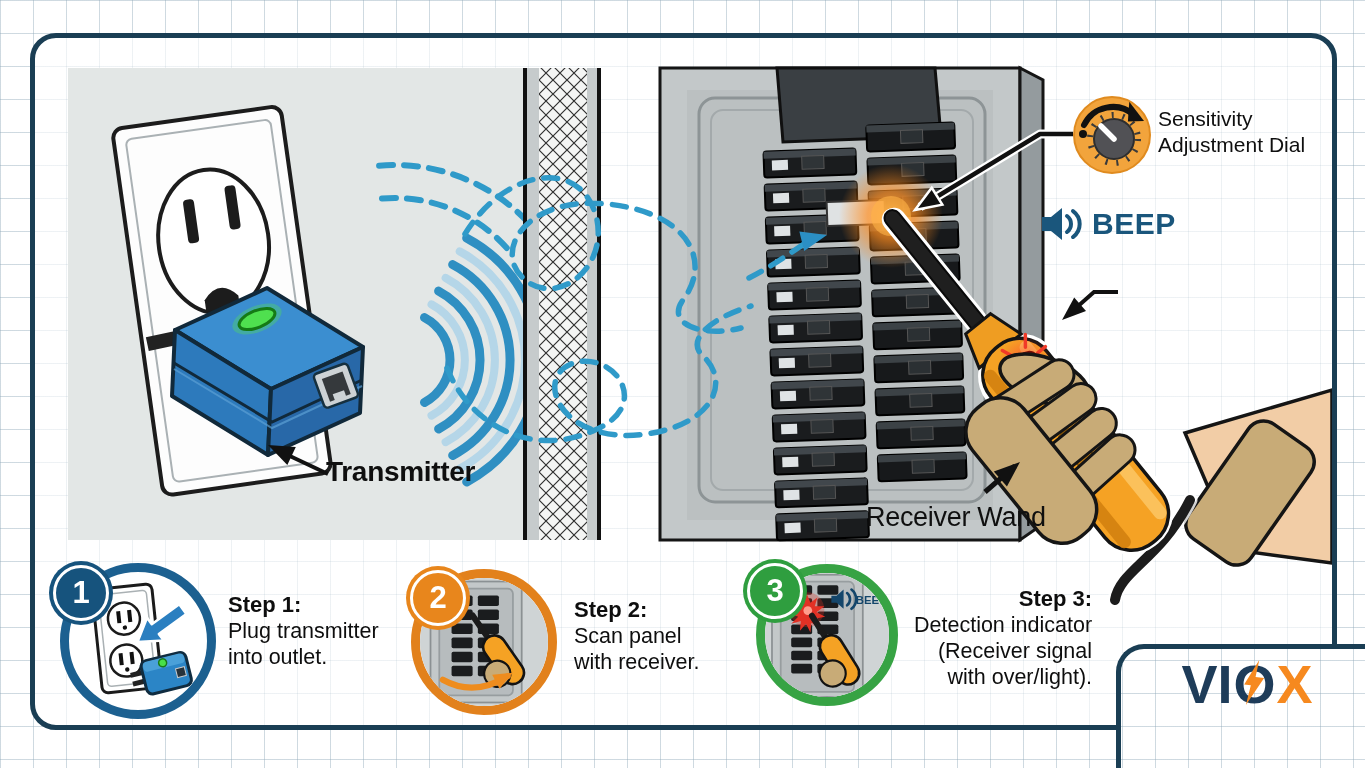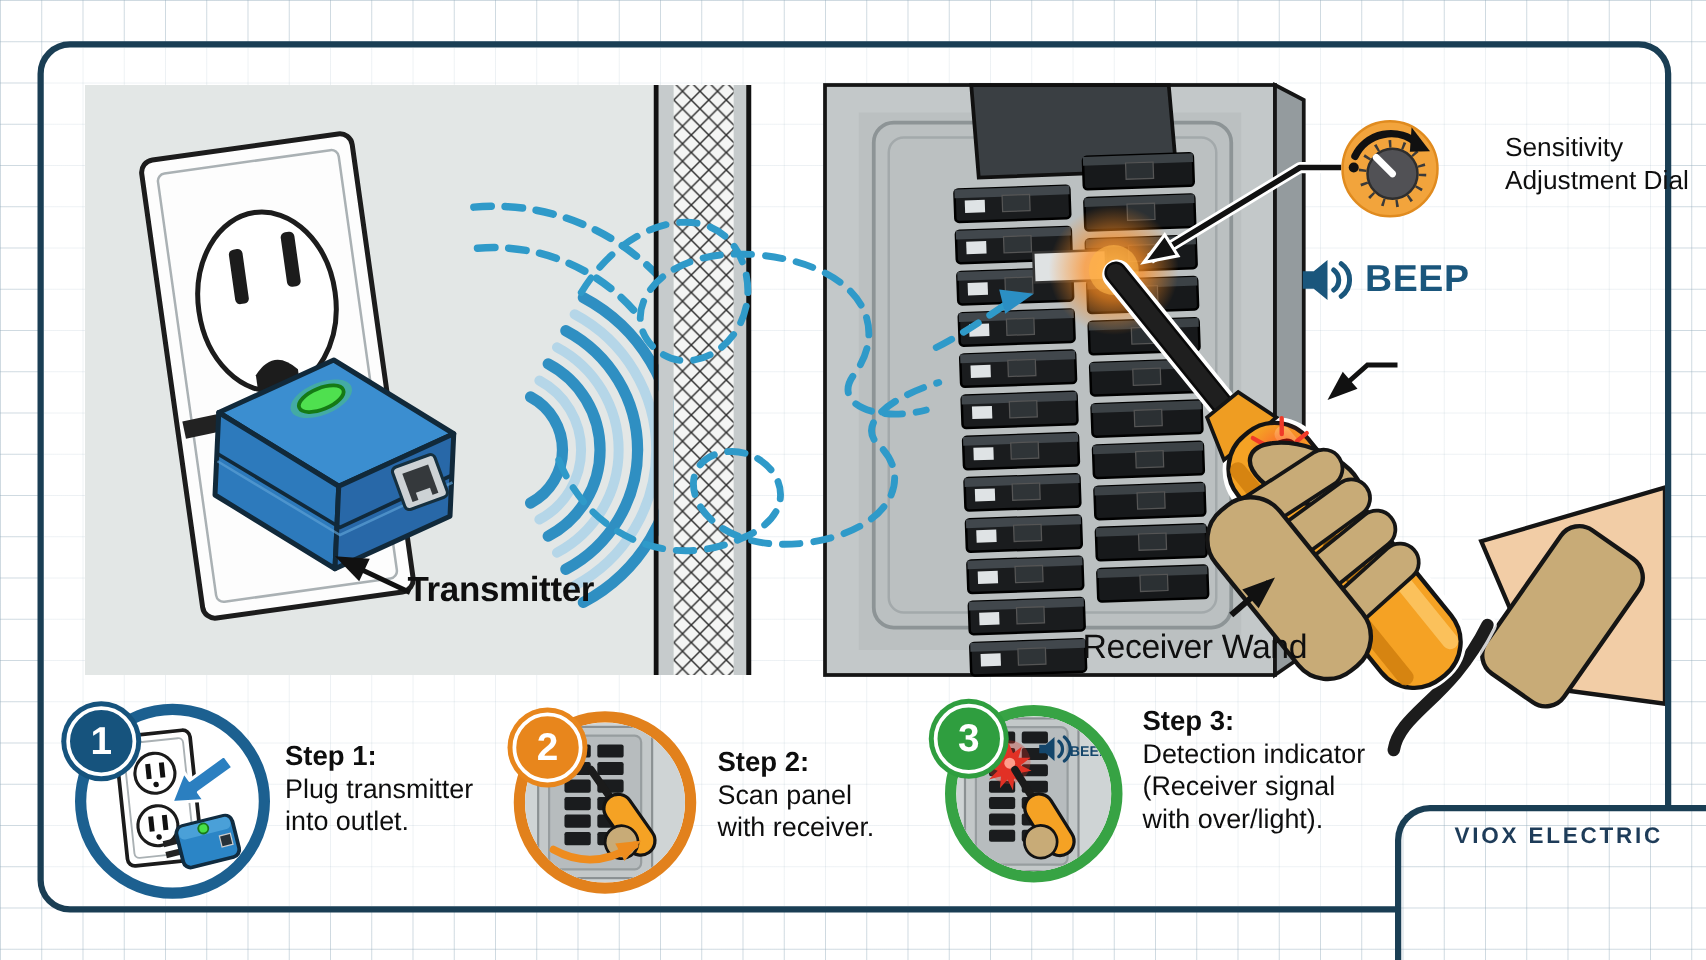--- a/index.html
+++ b/index.html
@@ -22,21 +22,21 @@
     content:"";position:absolute;inset:0;border-radius:inherit;pointer-events:none;
     background-image:
       linear-gradient(to right, rgba(148,172,188,.16) 1px, transparent 1px),
       linear-gradient(to bottom, rgba(148,172,188,.16) 1px, transparent 1px);
     background-size:33px 33px;background-attachment:fixed;
   }
   .layer{position:absolute;inset:0;z-index:2;}
   .scene{position:absolute;left:35px;top:38px;width:1297px;height:582px;}
 
   .lbl{position:absolute;color:#0f0f0f;}
-  .lbl-sensitivity{left:1158px;top:106px;font-size:21px;line-height:26px;margin-left:46px;}
+  .lbl-sensitivity{left:1158px;top:106px;font-size:21px;line-height:26px;}
   .lbl-signal{left:1120px;top:279px;font-size:20.5px;line-height:24px;}
   .lbl-transmitter{left:326px;top:456px;font-size:28px;font-weight:bold;letter-spacing:-.3px;}
   .lbl-receiver{left:866px;top:502px;font-size:27px;font-weight:normal;letter-spacing:-.3px;}
   .beep-row{position:absolute;left:1042px;top:206px;display:flex;align-items:center;gap:10px;}
   .beep-row .beep-txt{font-size:30px;font-weight:800;color:#1a567c;letter-spacing:.5px;}
 
   .chevron{position:absolute;background:linear-gradient(115deg,#c7cccе,#c9ced0 0%,#eef1f1 55%,#f8fafa 100%);
     clip-path:polygon(0 0,55% 0,100% 50%,55% 100%,0 100%,42% 50%);}
   .chev1{left:333px;top:576px;width:86px;height:152px;}
   .chev2{left:676px;top:580px;width:78px;height:146px;}
@@ -49,21 +49,21 @@
 
   .badge{position:absolute;width:50px;height:50px;border-radius:50%;border:3px solid #fff;
     color:#fff;font-size:31px;font-weight:900;display:flex;align-items:center;justify-content:center;z-index:3;}
   .b1{left:53px;top:565px;background:#16537d;box-shadow:0 0 0 4px #16537d;}
   .b2{left:410px;top:570px;background:#e8861c;box-shadow:0 0 0 4px #e8861c;}
   .b3{left:747px;top:563px;background:#2f9e3f;box-shadow:0 0 0 4px #2f9e3f;}
 
   .step-text{position:absolute;color:#0e0e0e;}
   .st1{left:228px;top:592px;}
   .st2{left:574px;top:597px;}
-  .st3{left:914px;top:564px;}
+  .st3{left:914px;top:586px;text-align:right;}
   .step-title{font-size:22px;font-weight:bold;line-height:26px;}
   .step-line{font-size:21.5px;line-height:26px;}
 
   .notch{
     position:absolute;left:1116px;top:644px;width:249px;height:124px;z-index:4;box-sizing:border-box;
     border-top:5px solid #1a3e54;border-left:5px solid #1a3e54;border-top-left-radius:28px;
     background-color:#fff;
     background-image:
       linear-gradient(to right, rgba(148,172,188,.45) 1px, transparent 1px),
       linear-gradient(to bottom, rgba(148,172,188,.45) 1px, transparent 1px);
@@ -512,14 +512,23 @@
     <div class="step-title">Step 3:</div>
     <div class="step-line">Detection indicator</div>
     <div class="step-line">(Receiver signal</div>
     <div class="step-line">with over/light).</div>
   </div>
 
 </div>
 
 <div class="notch"></div>
 <div class="logo">
-  <div class="tagline">VIOX ELECTRIC</div>
+  <div class="wordmark">
+    <span>VI</span>
+    <span class="wm-o">
+      <span>O</span>
+      <svg width="24" height="46" viewBox="0 0 24 48">
+        <polygon points="15,0 2,27 9,27 6,48 22,18 13,18" fill="#f6891f"></polygon>
+      </svg>
+    </span>
+    <span class="wm-x">X</span>
+  </div>
 </div>
 
 </body></html>

